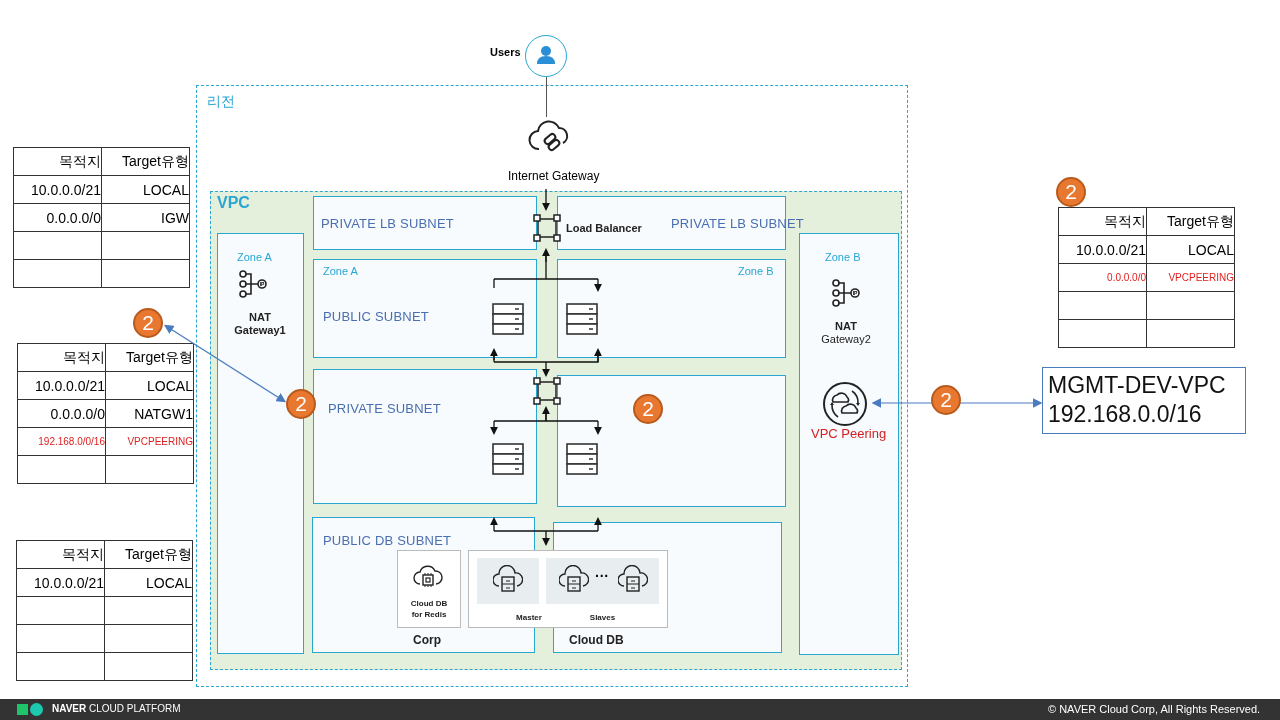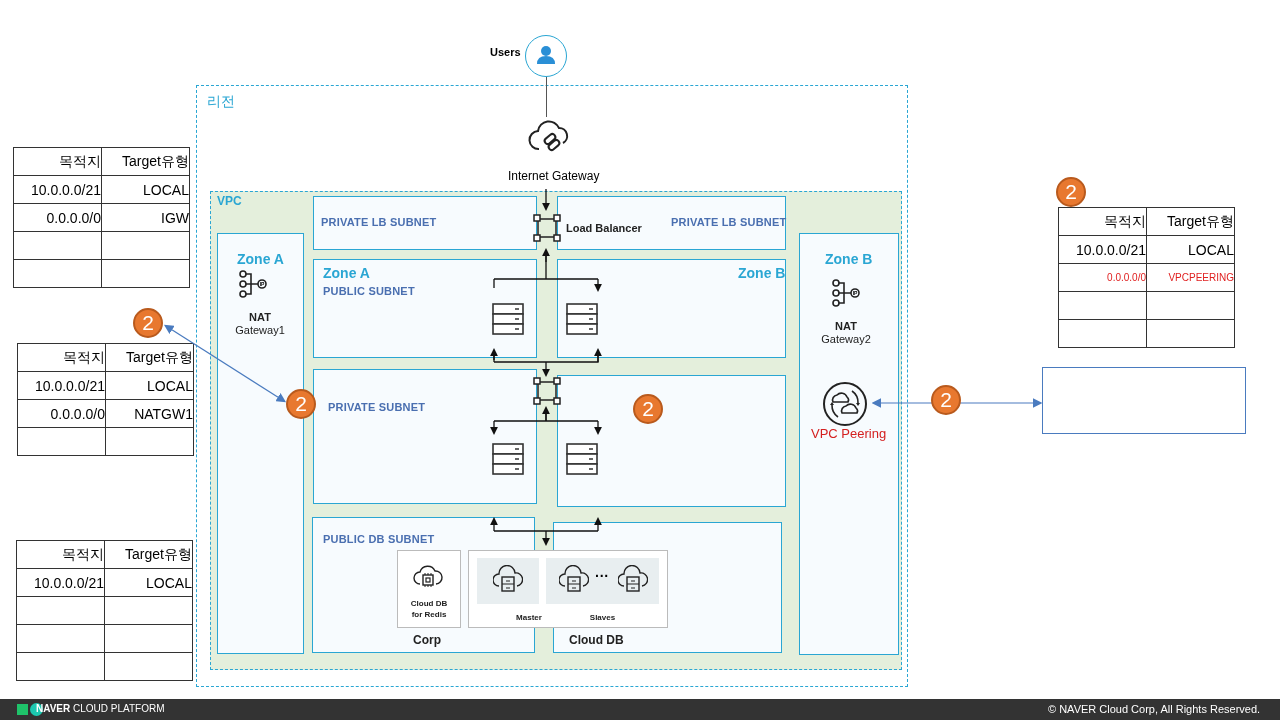--- a/index.html
+++ b/index.html
@@ -9,29 +9,29 @@
   
   table.rt { position:absolute; border-collapse:collapse; font-family:"Liberation Sans", sans-serif; font-size:14px; }
   table.rt td { border:1.5px solid #333; text-align:right; height:27px; padding:0; }
   table.rt td.c1 { width:87px; }
   table.rt td.c2 { width:87px; }
   table.rt td.red { color:#e02020; font-size:10px; }
   
   .region { left:196px; top:85px; width:710px; height:600px; border:1px dashed #2aa6d3; }
   .region-label { left:207px; top:93px; color:#2aa6d3; font-size:14px; }
   .vpc { left:210px; top:191px; width:690px; height:477px; border:1px dashed #2aa6d3; background:#e4efdc; }
-  .vpc-label { left:217px; top:194px; color:#2aa6d3; font-size:12px; font-weight:bold; }
+  .vpc-label { left:217px; top:194px; color:#2aa6d3; font-size:16px; font-weight:bold; }
   .box { position:absolute; border:1.2px solid #2aa6d3; background:#f7fbfe; box-sizing:border-box; }
-  .subnet-label { position:absolute; color:#4a6fb0; font-size:11px; font-weight:bold; letter-spacing:0.2px; }
-  .zone-label { position:absolute; color:#2aa6d3; font-size:14px; font-weight:bold; }
+  .subnet-label { position:absolute; color:#4a6fb0; font-size:13px; font-weight:normal; letter-spacing:0.2px; }
+  .zone-label { position:absolute; color:#2aa6d3; font-size:11px; font-weight:normal; }
   .dark-label { position:absolute; color:#222; font-size:11px; font-weight:bold; text-align:center; }
   .badge { position:absolute; width:30px; height:30px; border-radius:50%; background:#e8782f;
            border:2px solid #b95a1d; box-sizing:border-box; color:#fff; font-size:21px; text-align:center; line-height:26px; }
   .footer { left:0; top:699px; width:1280px; height:21px; background:#333333; }
-  .foot-brand { left:36px; top:703px; color:#fff; font-size:10px; }
+  .foot-brand { left:52px; top:703px; color:#fff; font-size:10px; }
   .foot-copy { left:1048px; top:703px; color:#fff; font-size:11px; }
   .mgmt { left:1042px; top:367px; width:204px; height:67px; border:1px solid #4a7bbf; box-sizing:border-box;
           font-size:23px; line-height:29px; padding:3px 0 0 5px; color:#111; }
   .inner-grey { position:absolute; border:1px solid #bbb; background:#fff; box-sizing:border-box; }
   .tile { position:absolute; background:#e8eef0; }
   .small-label { position:absolute; font-size:8px; color:#222; text-align:center; font-weight:bold; }
 </style>
 </head>
 <body>
 
@@ -66,20 +66,24 @@
         <td class="c1">목적지</td>
         <td class="c2">Target유형</td>
       </tr>
   <tr>
         <td>10.0.0.0/21</td>
         <td>LOCAL</td>
       </tr>
   <tr>
         <td>0.0.0.0/0</td>
         <td>NATGW1</td>
+      </tr>
+  <tr>
+        <td class="red">192.168.0/0/16</td>
+        <td class="red">VPCPEERING</td>
       </tr>
   <tr>
         <td></td>
         <td></td>
       </tr>
 </tbody>
   </table>
 
 <table class="rt" style="left:16px;top:540px;">
   <tbody>
@@ -163,21 +167,21 @@
         <circle cx="6" cy="16" r="3"></circle>
         <circle cx="6" cy="26" r="3"></circle>
         <path d="M9 6 h5 v20 h-5 M9 16 h12"></path>
         <circle cx="25" cy="16" r="4"></circle>
       </g>
       <text x="25" y="18" font-size="5" text-anchor="middle" font-family="Liberation Sans, sans-serif" font-weight="bold">IP</text>
     </svg>
 </div>
 <div class="dark-label" style="left:222px;top:311px;width:76px;line-height:13px;">
   <div>NAT</div>
-  <div style="font-weight:normal;">Gateway1</div>
+  <div style="font-weight:bold;">Gateway1</div>
 </div>
 
 <div class="box" style="left:799px;top:233px;width:100px;height:422px;"></div>
 <div class="zone-label" style="left:825px;top:251px;">Zone B</div>
 <div class="abs" style="left:830px;top:277px;">
   <svg width="34" height="34" viewBox="0 0 34 34">
       <g fill="none" stroke="#222" stroke-width="1.6">
         <circle cx="6" cy="6" r="3"></circle>
         <circle cx="6" cy="16" r="3"></circle>
         <circle cx="6" cy="26" r="3"></circle>
@@ -217,21 +221,21 @@
         <rect x="21" y="1" width="6" height="6"></rect>
         <rect x="1" y="21" width="6" height="6"></rect>
         <rect x="21" y="21" width="6" height="6"></rect>
       </g>
     </svg>
 </div>
 <div class="abs" style="left:566px;top:222px;font-size:11px;font-weight:bold;color:#222;">Load Balancer</div>
 
 <div class="box" style="left:313px;top:259px;width:224px;height:99px;"></div>
 <div class="zone-label" style="left:323px;top:265px;">Zone A</div>
-<div class="subnet-label" style="left:323px;top:285px;">PUBLIC SUBNET</div>
+<div class="subnet-label" style="left:323px;top:309px;">PUBLIC SUBNET</div>
 <div class="box" style="left:557px;top:259px;width:229px;height:99px;"></div>
 <div class="zone-label" style="left:738px;top:265px;">Zone B</div>
 
 <div class="box" style="left:313px;top:369px;width:224px;height:135px;"></div>
 <div class="subnet-label" style="left:328px;top:401px;">PRIVATE  SUBNET</div>
 <div class="box" style="left:557px;top:375px;width:229px;height:132px;"></div>
 
 <div class="abs" style="left:533px;top:377px;">
   <svg width="28" height="30" viewBox="0 0 28 30">
       <g fill="#fff" stroke="#222" stroke-width="1.5">
@@ -360,19 +364,21 @@
   </g>
 </svg>
 
 <div class="badge" style="left:133px;top:308px;">2</div>
 <div class="badge" style="left:286px;top:389px;">2</div>
 <div class="badge" style="left:633px;top:394px;">2</div>
 <div class="badge" style="left:931px;top:385px;">2</div>
 <div class="badge" style="left:1056px;top:177px;">2</div>
 
 <div class="abs mgmt">
+  <div>MGMT-DEV-VPC</div>
+  <div>192.168.0.0/16</div>
 </div>
 
 <div class="abs footer"></div>
 <div class="abs" style="left:17px;top:704px;width:11px;height:11px;background:#1fc36a;"></div>
 <div class="abs" style="left:30px;top:703px;width:13px;height:13px;border-radius:50%;background:#1cc8b0;"></div>
 <div class="abs foot-brand"><b>NAVER</b><span> CLOUD PLATFORM</span></div>
 <div class="abs foot-copy">© NAVER Cloud Corp, All Rights Reserved.</div>
 
 </body></html>

